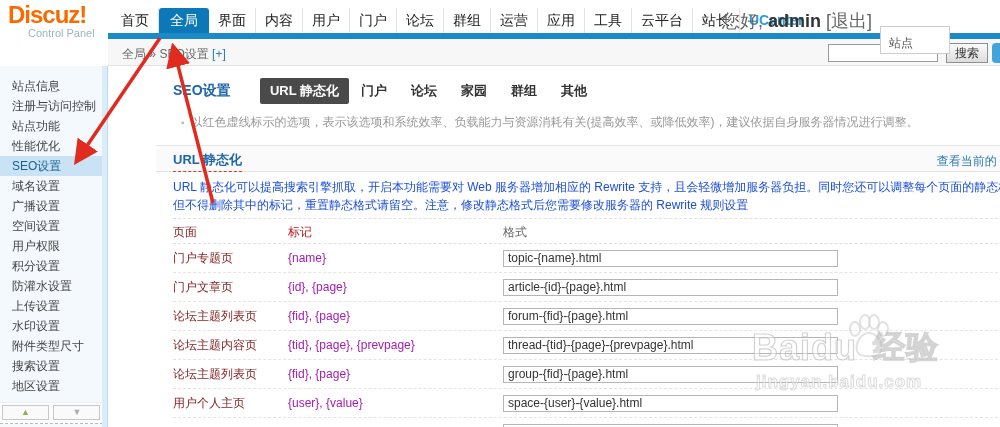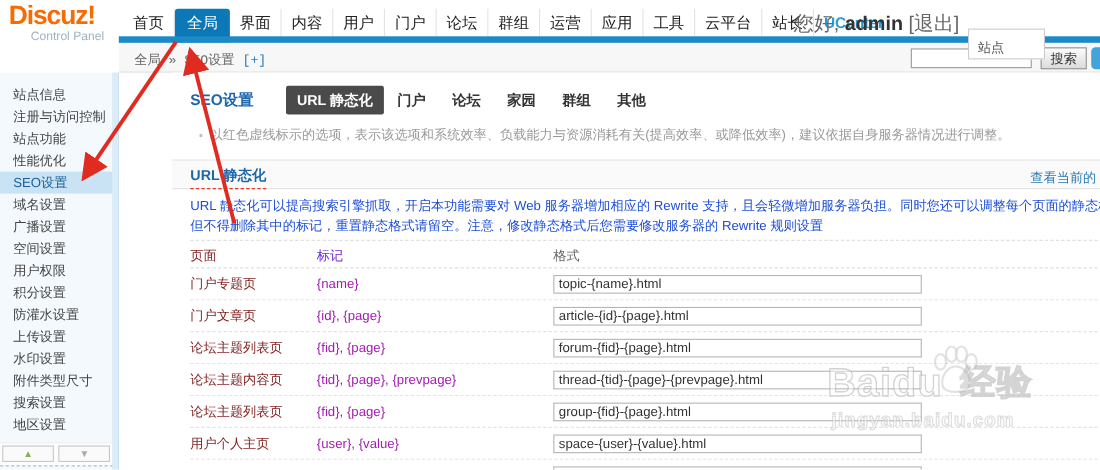--- a/index.html
+++ b/index.html
@@ -20,21 +20,21 @@
   .nav-item:last-child { border-right:none; color:#2b9cd8; font-weight:bold; }
   .nav-item.active { background:#0d78b8; color:#fff; border-radius:3px 3px 0 0; border-right:none;
                      padding:4px 11px 11px; position:relative; top:0; }
   .userbar { position:absolute; right:32px; top:9px; font-size:18px; color:#666; }
   .userbar b { color:#333; }
   .corner-btn { position:absolute; right:-46px; top:26px; width:70px; height:28px; background:#fff;
                 border:1px solid #ccc; font-size:12px; color:#555; text-align:left; padding:6px 0 0 8px; z-index:5; }
   
   .crumbrow { position:absolute; left:108px; top:39px; width:892px; height:27px; background:#f7f7f7;
               border-bottom:1px solid #e2e2e2; }
-  .crumb { position:absolute; left:14px; top:7px; color:#666;font-family:Liberation Mono, monospace; }
+  .crumb { position:absolute; left:14px; top:7px; color:#666; }
   .crumb .expand { color:#2b7bb4; cursor:pointer; }
   .search-input { position:absolute; left:720px; top:5px; width:110px; height:18px; border:1px solid #9a9a9a;
                   font-size:12px; padding:0 3px; background:#fff; }
   .search-btn { position:absolute; left:838px; top:4px; width:42px; height:20px; font-size:12px; color:#333;
                 background:linear-gradient(#fbfbfb,#dcdcdc); border:1px solid #8e8e8e; cursor:pointer; }
   .go-icon { position:absolute; left:884px; top:4px; width:22px; height:20px; border-radius:4px;
              background:#41a5d9; color:#fff; font-weight:bold; text-align:center; line-height:19px; cursor:pointer; }
   
   .sidebar { position:absolute; left:0; top:66px; width:108px; height:361px; background:#f3f9fd;
              border-right:1px solid #bcd9ee; }
@@ -64,21 +64,21 @@
   .section-link { position:absolute; right:-20px; top:7px; font-size:12px; color:#2b7bb4; cursor:pointer; white-space:nowrap; }
   .desc { position:absolute; left:17px; top:112px; width:866px; font-size:12px; color:#1d4ed8; line-height:18px; }
   
   .table { position:absolute; left:17px; top:152px; width:875px; }
   .thead { position:relative; height:26px; line-height:26px; color:#666; border-top:1px dashed #e0e0e0;
            border-bottom:1px dashed #e0e0e0; }
   .trow { position:relative; height:29px; border-bottom:1px dashed #e4e4e4; }
   .c-page { position:absolute; left:0; top:0; width:115px; height:100%; line-height:29px; color:#7f1d1d; }
   .thead .c-page { line-height:26px; }
   .c-tags { position:absolute; left:115px; top:0; width:215px; height:100%; line-height:29px; color:#a21caf; }
-  .thead .c-tags { line-height:26px; color:#6d28d9; }
+  .thead .c-tags { line-height:26px; color:#b91c1c; }
   .c-format { position:absolute; left:330px; top:0; width:500px; height:100%; line-height:29px; }
   .thead .c-format { line-height:26px; }
   .c-enabled { position:absolute; left:830px; top:0; width:40px; height:100%; text-align:center; line-height:29px; }
   .thead .c-enabled { line-height:26px; }
   .fmt-input { width:335px; height:17px; border:1px solid #b5b5b5; font-size:12px; color:#333;
                padding:0 4px; margin-top:5px; background:#fff; }
   .checkbox { display:inline-block; width:13px; height:13px; border:1px solid #777; background:#fdfdfd;
               position:relative; top:3px; cursor:pointer; line-height:11px; font-size:11px; color:#333; text-align:center; }
   .partial-row { position:relative; height:12px; }
   .partial-row .fmt-input { margin-top:3px; }

